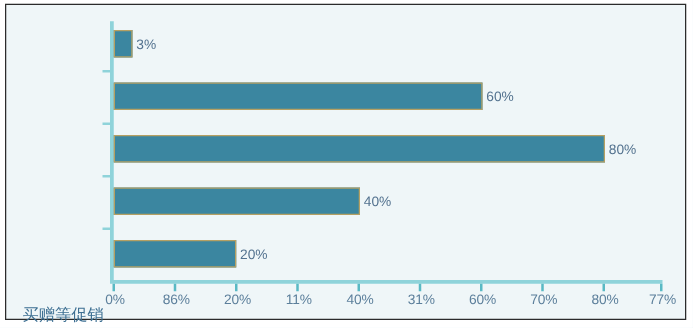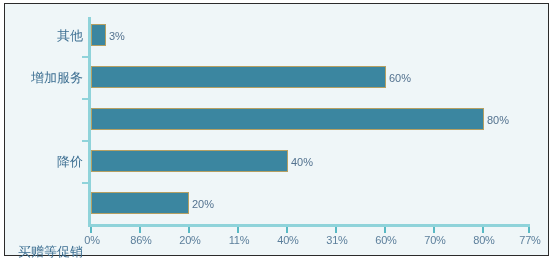--- a/index.html
+++ b/index.html
@@ -113,32 +113,29 @@
   <div class="canvas">
 
     <div class="y-axis-line"></div>
     <div class="x-axis-line"></div>
 
     <div class="y-tick" style="top:52px;"></div>
     <div class="y-tick" style="top:94px;"></div>
     <div class="y-tick" style="top:136px;"></div>
     <div class="y-tick" style="top:178px;"></div>
 
-    <div class="cat-label" style="top:25px;">其他</div>
     <div class="bar" style="top:20px; width:15px;"></div>
     <div class="bar-value" style="left:104px; top:27px;">3%</div>
 
-    <div class="cat-label" style="top:67px;">增加服务</div>
     <div class="bar" style="top:62px; width:295px;"></div>
     <div class="bar-value" style="left:384px; top:69px;">60%</div>
 
     <div class="bar" style="top:104px; width:393px;"></div>
     <div class="bar-value" style="left:482px; top:111px;">80%</div>
 
-    <div class="cat-label" style="top:151px;">降价</div>
     <div class="bar" style="top:146px; width:197px;"></div>
     <div class="bar-value" style="left:286px; top:153px;">40%</div>
 
     <div class="cat-label" style="top:193px;margin-top:48px;">买赠等促销</div>
     <div class="bar" style="top:188px; width:98px;"></div>
     <div class="bar-value" style="left:187px; top:195px;">20%</div>
 
     <div class="x-tick" style="left:85px;"></div>
     <div class="x-tick-label" style="left:86px;">0%</div>
 

